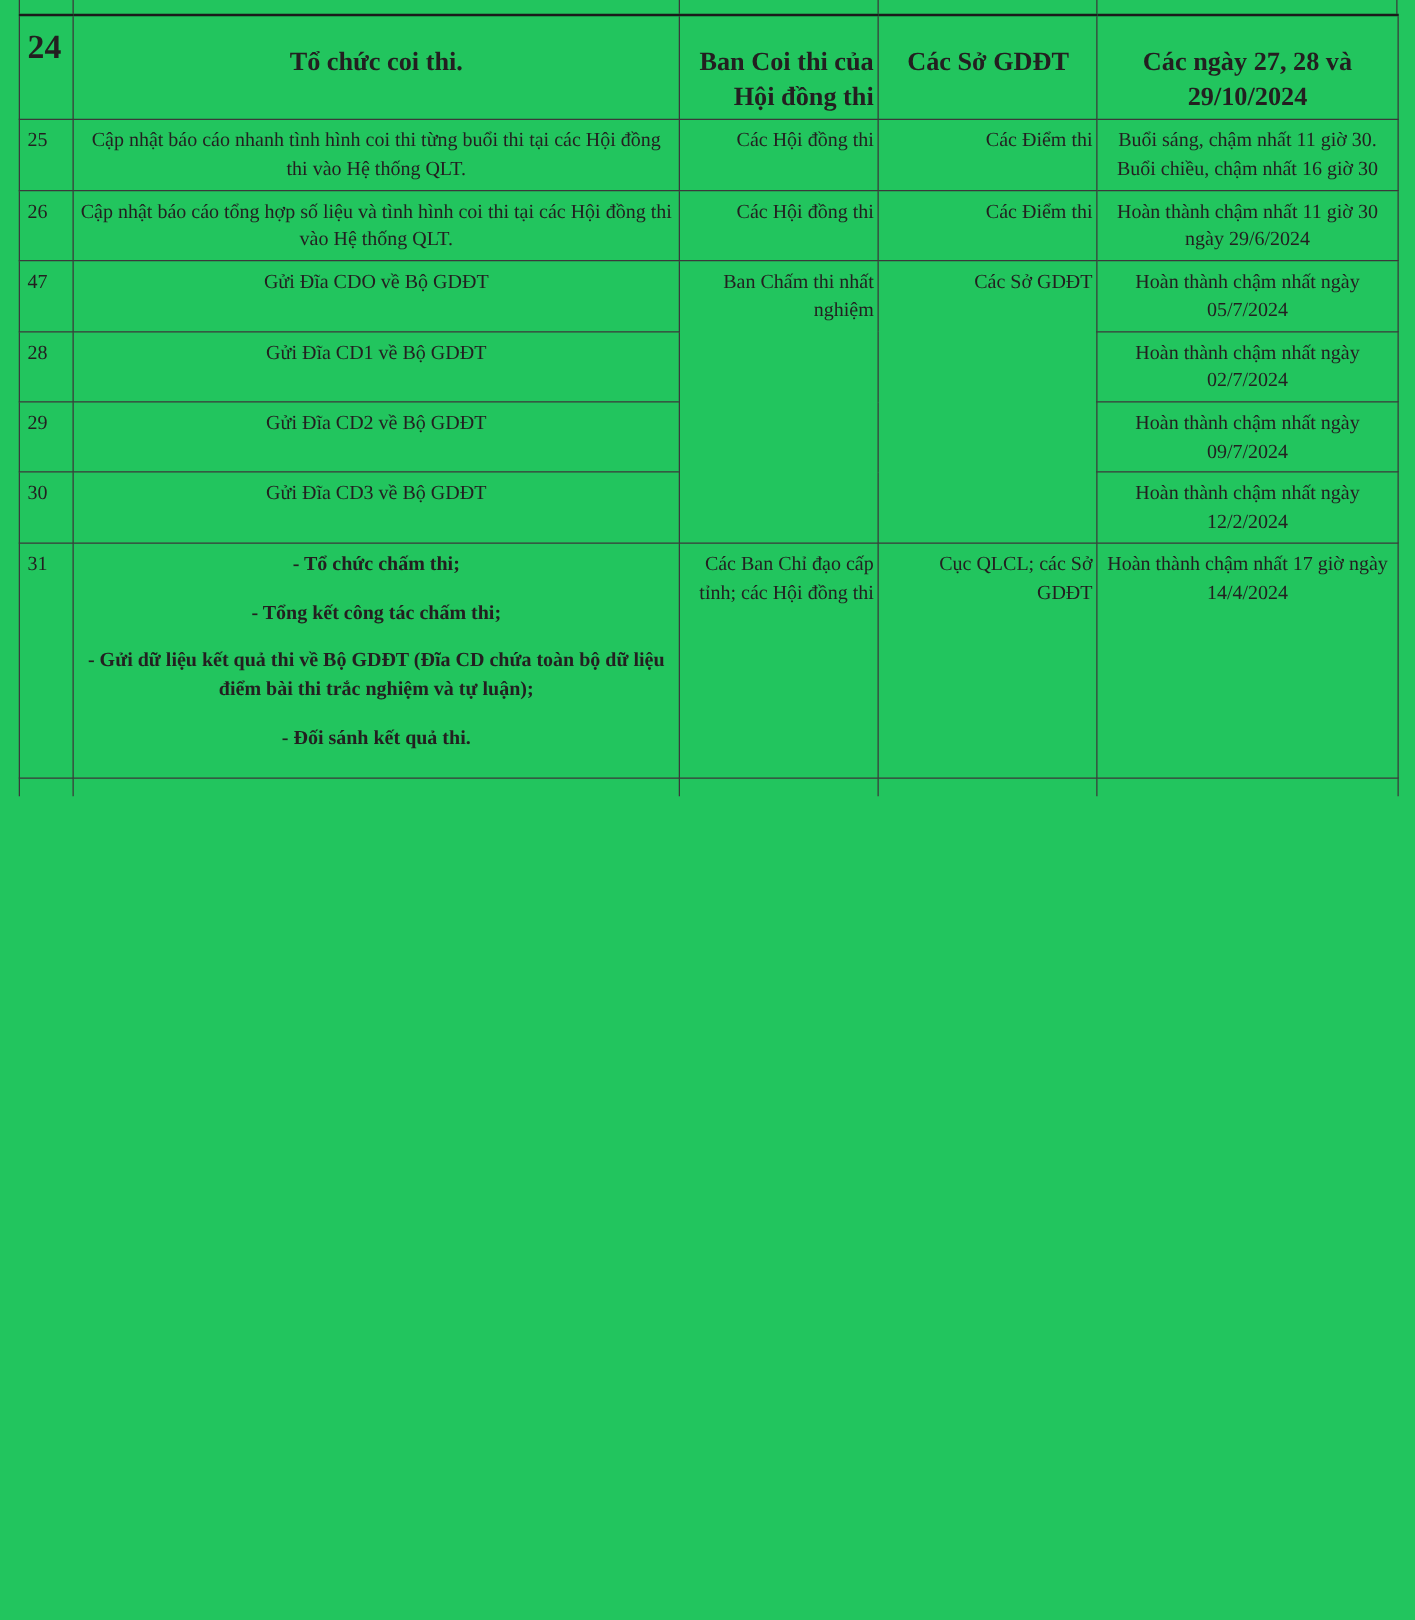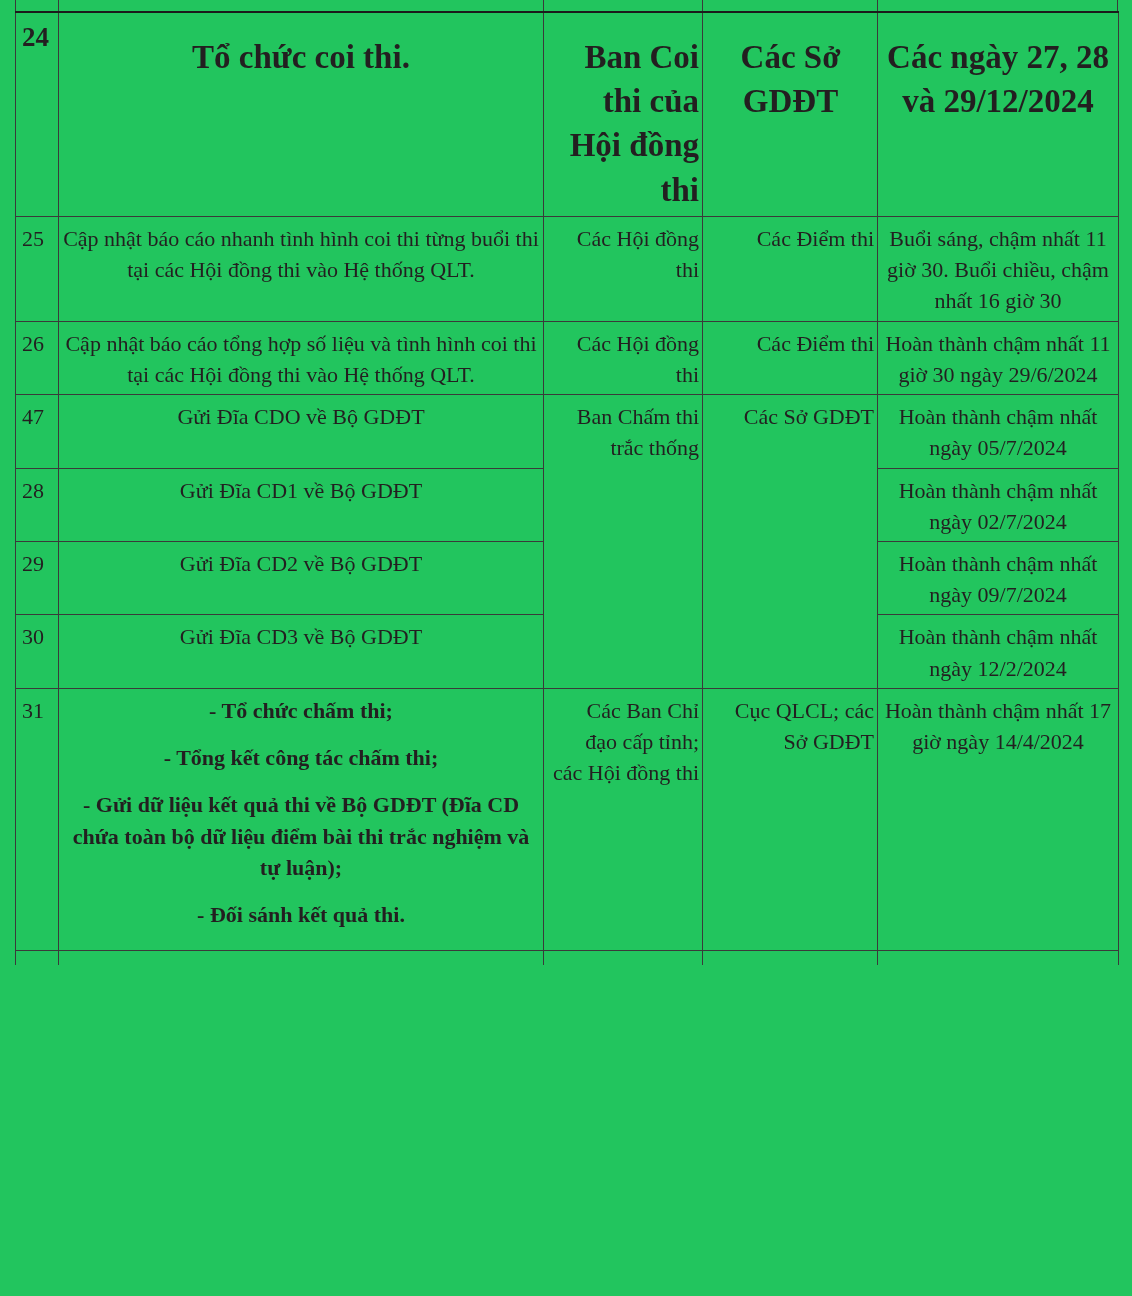--- a/index.html
+++ b/index.html
@@ -30,21 +30,21 @@
     top: 11px;
     width: 1103px;
     border-collapse: collapse;
     table-layout: fixed;
   }
 
   .sched-table td {
     border: 1px solid #3a3a3a;
     vertical-align: top;
     padding: 6px 4px 4px 4px;
-    font-size: 22px;
+    font-size: 16px;
     line-height: 1.42;
     text-align: center;
     color: #231f20;
     word-wrap: break-word;
     overflow-wrap: break-word;
     hyphens: none;
   }
 
   
   .sched-table tr.row-first > td {
@@ -65,21 +65,21 @@
   }
   td.c-org, td.c-coord {
     text-align: right;
     padding-left: 7px;
     padding-right: 3px;
   }
 
   
   tr.row-bold td {
     font-weight: bold;
-    font-size: 33px;
+    font-size: 21px;
     line-height: 1.34;
   }
   tr.row-bold td.c-no {
     font-size: 27px;
   }
   tr.row-bold td.c-task {
     padding-top: 22px;
   }
   tr.row-bold td.c-org,
   tr.row-bold td.c-coord,
@@ -153,21 +153,21 @@
       <col class="col-coord">
       <col class="col-time">
     </colgroup>
     <tbody>
 
       <tr class="row-first row-bold">
         <td class="c-no">24</td>
         <td class="c-task">Tổ chức coi thi.</td>
         <td class="c-org">Ban Coi thi của Hội đồng thi</td>
         <td class="c-coord">Các Sở GDĐT</td>
-        <td class="c-time">Các ngày 27, 28 và 29/12/2024</td>
+        <td class="c-time">Các ngày 27, 28 và 29/10/2024</td>
       </tr>
 
       <tr>
         <td class="c-no">25</td>
         <td class="c-task">Cập nhật báo cáo nhanh tình hình coi thi từng buổi thi tại các Hội đồng thi vào Hệ thống QLT.</td>
         <td class="c-org">Các Hội đồng thi</td>
         <td class="c-coord">Các Điểm thi</td>
         <td class="c-time">Buổi sáng, chậm nhất 11 giờ 30. Buổi chiều, chậm nhất 16 giờ 30</td>
       </tr>
 
@@ -175,21 +175,21 @@
         <td class="c-no">26</td>
         <td class="c-task">Cập nhật báo cáo tổng hợp số liệu và tình hình coi thi tại các Hội đồng thi vào Hệ thống QLT.</td>
         <td class="c-org">Các Hội đồng thi</td>
         <td class="c-coord">Các Điểm thi</td>
         <td class="c-time">Hoàn thành chậm nhất 11 giờ 30 ngày 29/6/2024</td>
       </tr>
 
       <tr>
         <td class="c-no">47</td>
         <td class="c-task">Gửi Đĩa CDO về Bộ GDĐT</td>
-        <td class="c-org" rowspan="4">Ban Chấm thi trắc thống</td>
+        <td class="c-org" rowspan="4">Ban Chấm thi nhất nghiệm</td>
         <td class="c-coord" rowspan="4">Các Sở GDĐT</td>
         <td class="c-time">Hoàn thành chậm nhất ngày 05/7/2024</td>
       </tr>
 
       <tr>
         <td class="c-no">28</td>
         <td class="c-task">Gửi Đĩa CD1 về Bộ GDĐT</td>
         <td class="c-time">Hoàn thành chậm nhất ngày 02/7/2024</td>
       </tr>
 

